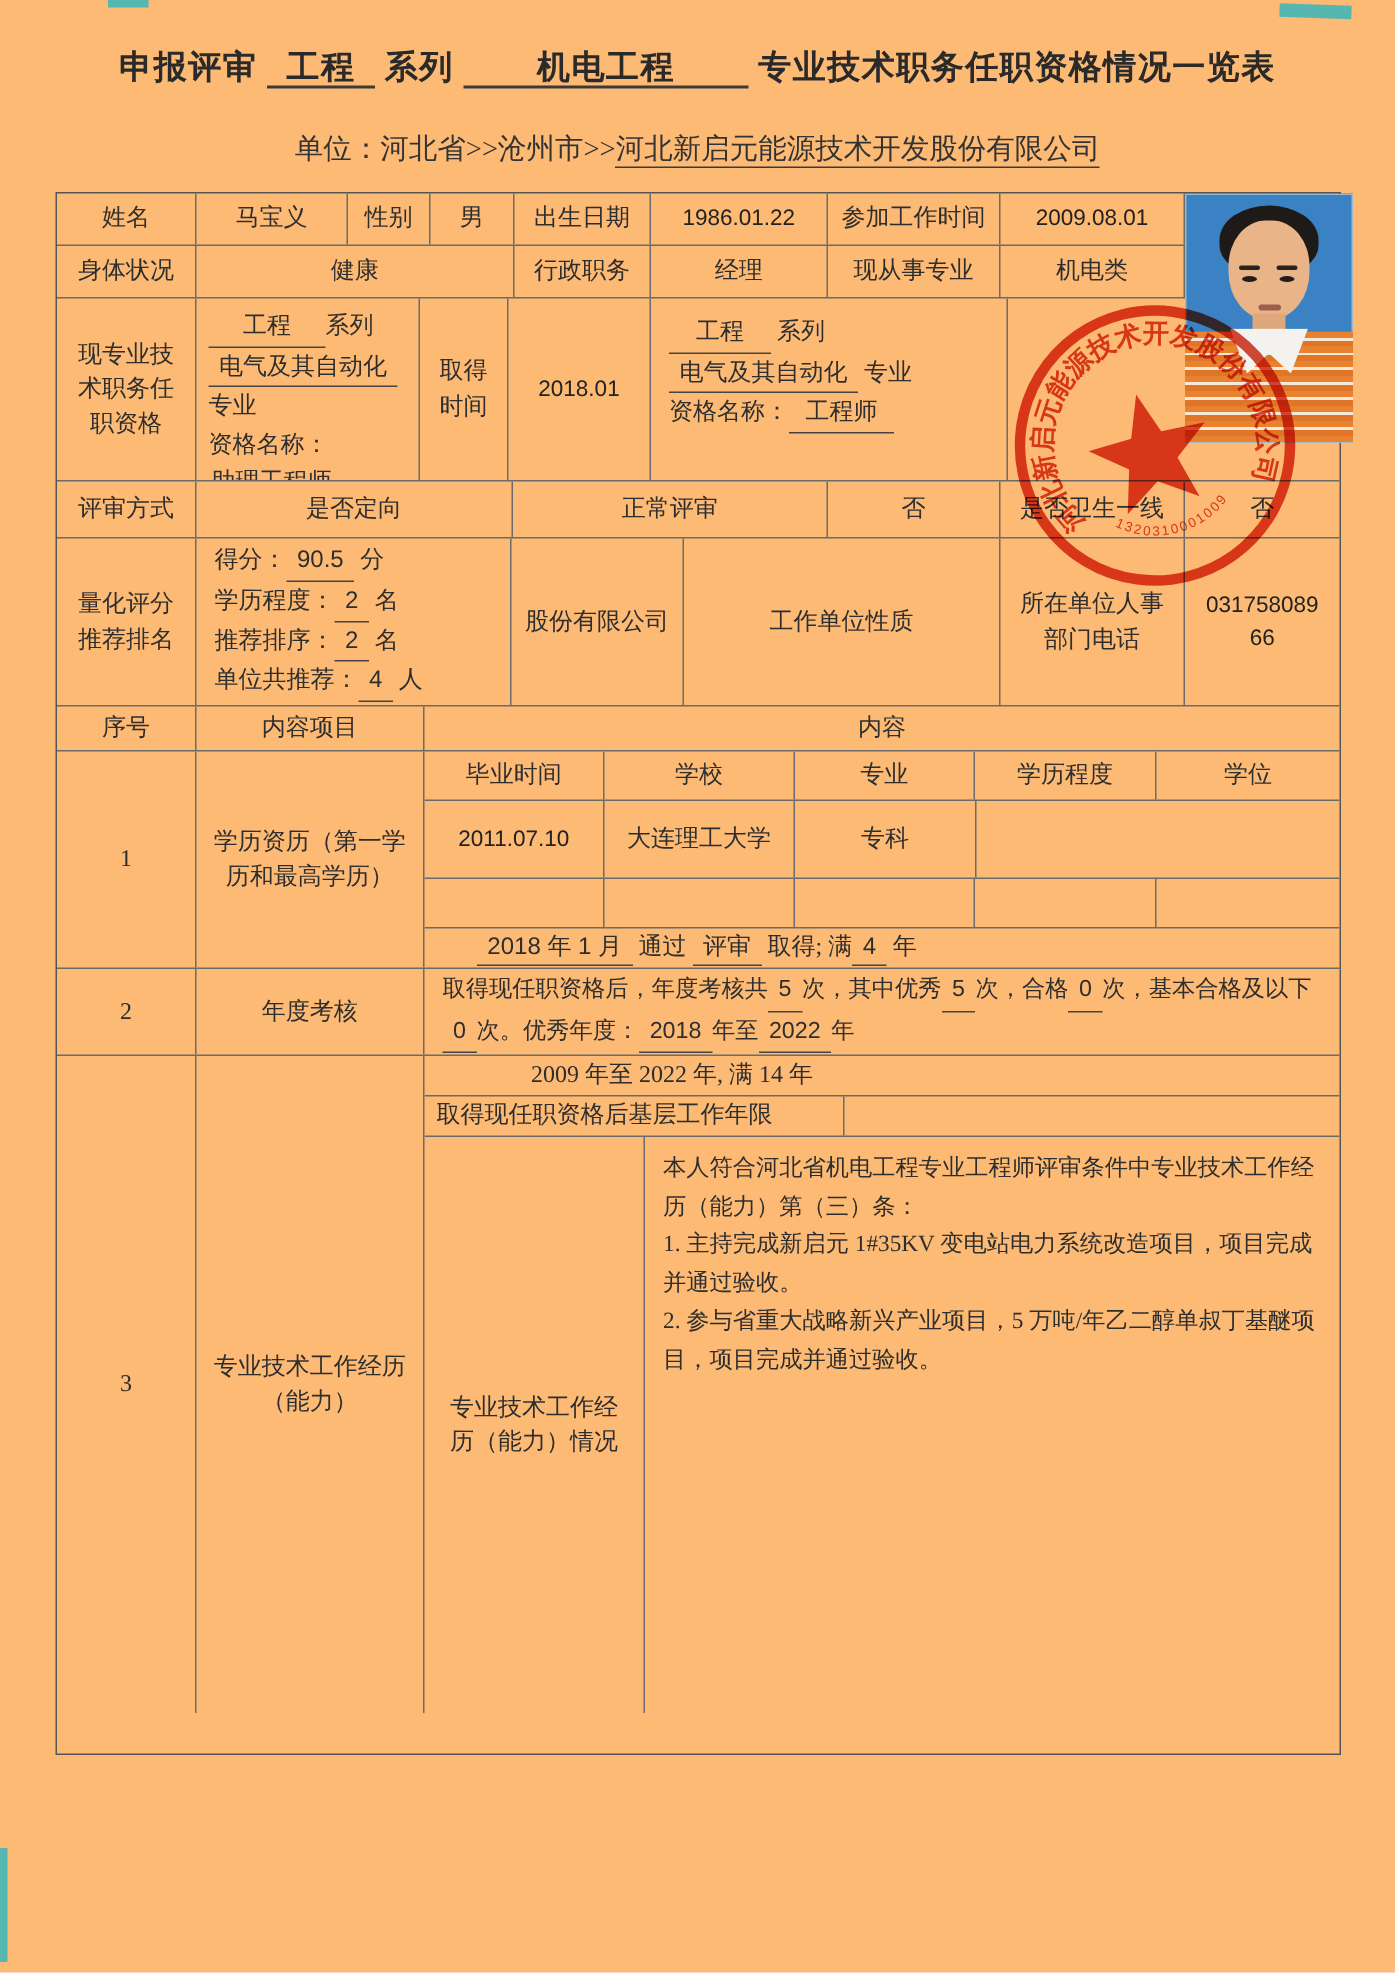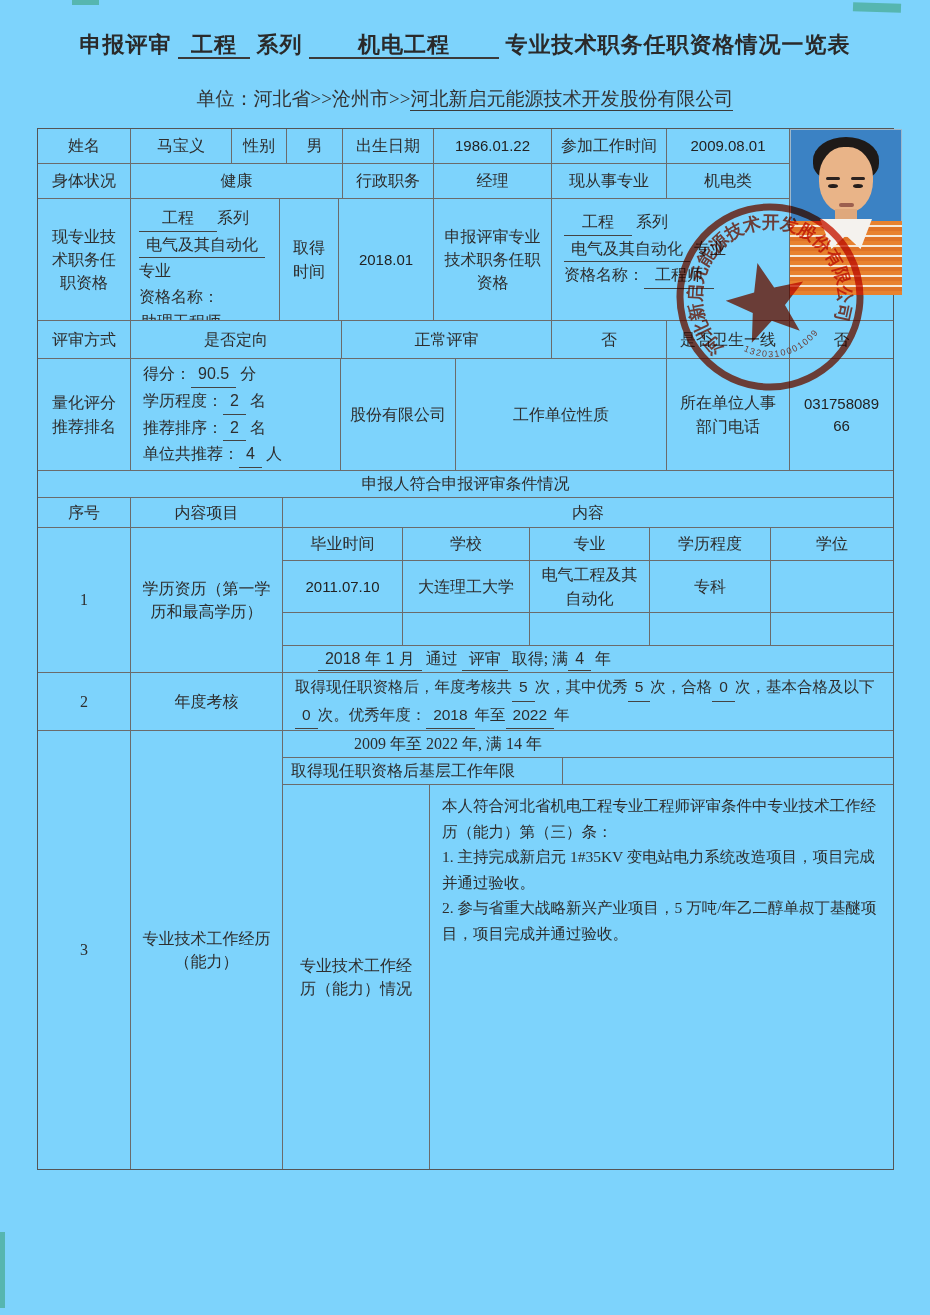--- a/index.html
+++ b/index.html
@@ -1,19 +1,19 @@
 <!DOCTYPE html>
 <html><head>
 <meta charset="utf-8">
 <style>
   * { margin:0; padding:0; box-sizing:border-box; }
   html,body { background:#e8e8e8; }
   .sheet {
     position:relative; width:930px; height:1315px; margin:0 auto;
-    background:#7dd3fc; overflow:hidden; color:#2e2e2e;
+    background:#fdba74; overflow:hidden; color:#2e2e2e;
     font-family:"Liberation Serif", serif;
   }
   .title {
     position:absolute; left:0; top:30px; width:100%; text-align:center;
     font-size:22px; font-weight:700; letter-spacing:1px; color:#2a2a2a;
   }
   .blank { display:inline-block; border-bottom:2px solid #3a3a3a; text-align:center; line-height:1.15; }
   .blank.series { min-width:72px; }
   .blank.major  { min-width:190px; }
   .subtitle {
@@ -117,21 +117,20 @@
       <div class="c left top" style="width:149px; padding:6px 8px">
         <span class="lines">
           <span class="uv" style="min-width:78px">工程</span><span>系列</span><br>
           <span class="uv">电气及其自动化</span><br>
           <span>专业</span><br>
           <span>资格名称：</span><span class="uv" style="padding:0 2px">助理工程师</span>
         </span>
       </div>
       <div class="c wrap4" style="width:59px; padding:0 12px">取得时间</div>
       <div class="c val" style="width:95px">2018.01</div>
-      <div class="c" style="width:118px; padding:0 9px">申报评审专业技术职务任职资格</div>
       <div class="c left top" style="width:238px; padding:10px 12px">
         <span class="lines">
           <span class="uv" style="min-width:68px">工程</span> <span>系列</span><br>
           <span class="uv">电气及其自动化</span> <span>专业</span><br>
           <span>资格名称：</span><span class="uv" style="min-width:70px">工程师</span>
         </span>
       </div>
       <div class="c subcol" style="width:103px; padding:0">
         <div style="height:97px"></div>
         <div style="height:25px; border-top:1px solid #6b6b6b"></div>
@@ -156,23 +155,20 @@
           <span>推荐排序：</span><span class="uv">2</span> <span>名</span><br>
           <span>单位共推荐：</span><span class="uv">4</span> <span>人</span>
         </span>
       </div>
       <div class="c" style="width:115px">股份有限公司</div>
       <div class="c" style="width:211px">工作单位性质</div>
       <div class="c" style="width:123px; padding:0 8px">所在单位人事部门电话</div>
       <div class="c val" style="width:103px; padding:0 10px; word-break:break-all">03175808966</div>
     </div>
 
-    <div class="row" style="height:27px">
-      <div class="c" style="width:855px">申报人符合申报评审条件情况</div>
-    </div>
 
     <div class="row" style="height:30px">
       <div class="c" style="width:93px">序号</div>
       <div class="c" style="width:152px">内容项目</div>
       <div class="c" style="width:610px">内容</div>
     </div>
 
     <div class="row" style="height:145px">
       <div class="c" style="width:93px">1</div>
       <div class="c" style="width:152px; padding:0 10px">学历资历（第一学历和最高学历）</div>
@@ -180,21 +176,20 @@
         <div class="subrow" style="height:33px">
           <div class="c" style="width:120px">毕业时间</div>
           <div class="c" style="width:127px">学校</div>
           <div class="c" style="width:120px">专业</div>
           <div class="c" style="width:121px">学历程度</div>
           <div class="c" style="width:122px">学位</div>
         </div>
         <div class="subrow" style="height:52px">
           <div class="c val" style="width:120px">2011.07.10</div>
           <div class="c" style="width:127px">大连理工大学</div>
-          <div class="c" style="width:120px; padding:0 6px">电气工程及其自动化</div>
           <div class="c" style="width:121px">专科</div>
           <div class="c" style="width:122px"></div>
         </div>
         <div class="subrow" style="height:33px">
           <div class="c" style="width:120px"></div>
           <div class="c" style="width:127px"></div>
           <div class="c" style="width:120px"></div>
           <div class="c" style="width:121px"></div>
           <div class="c" style="width:122px"></div>
         </div>

